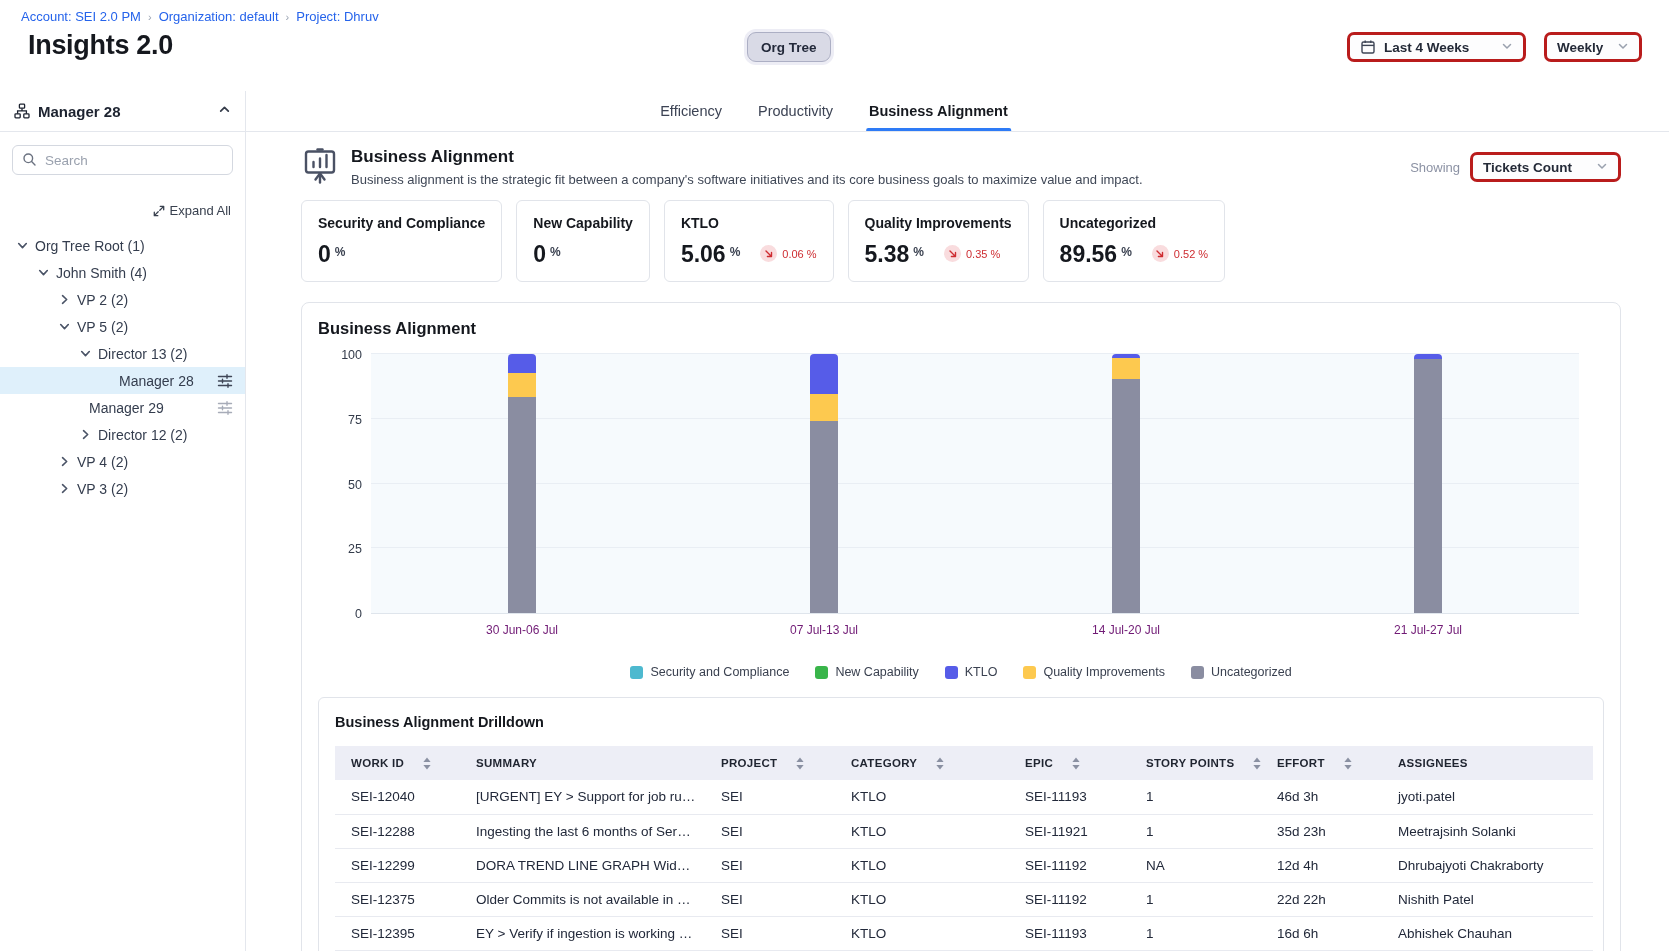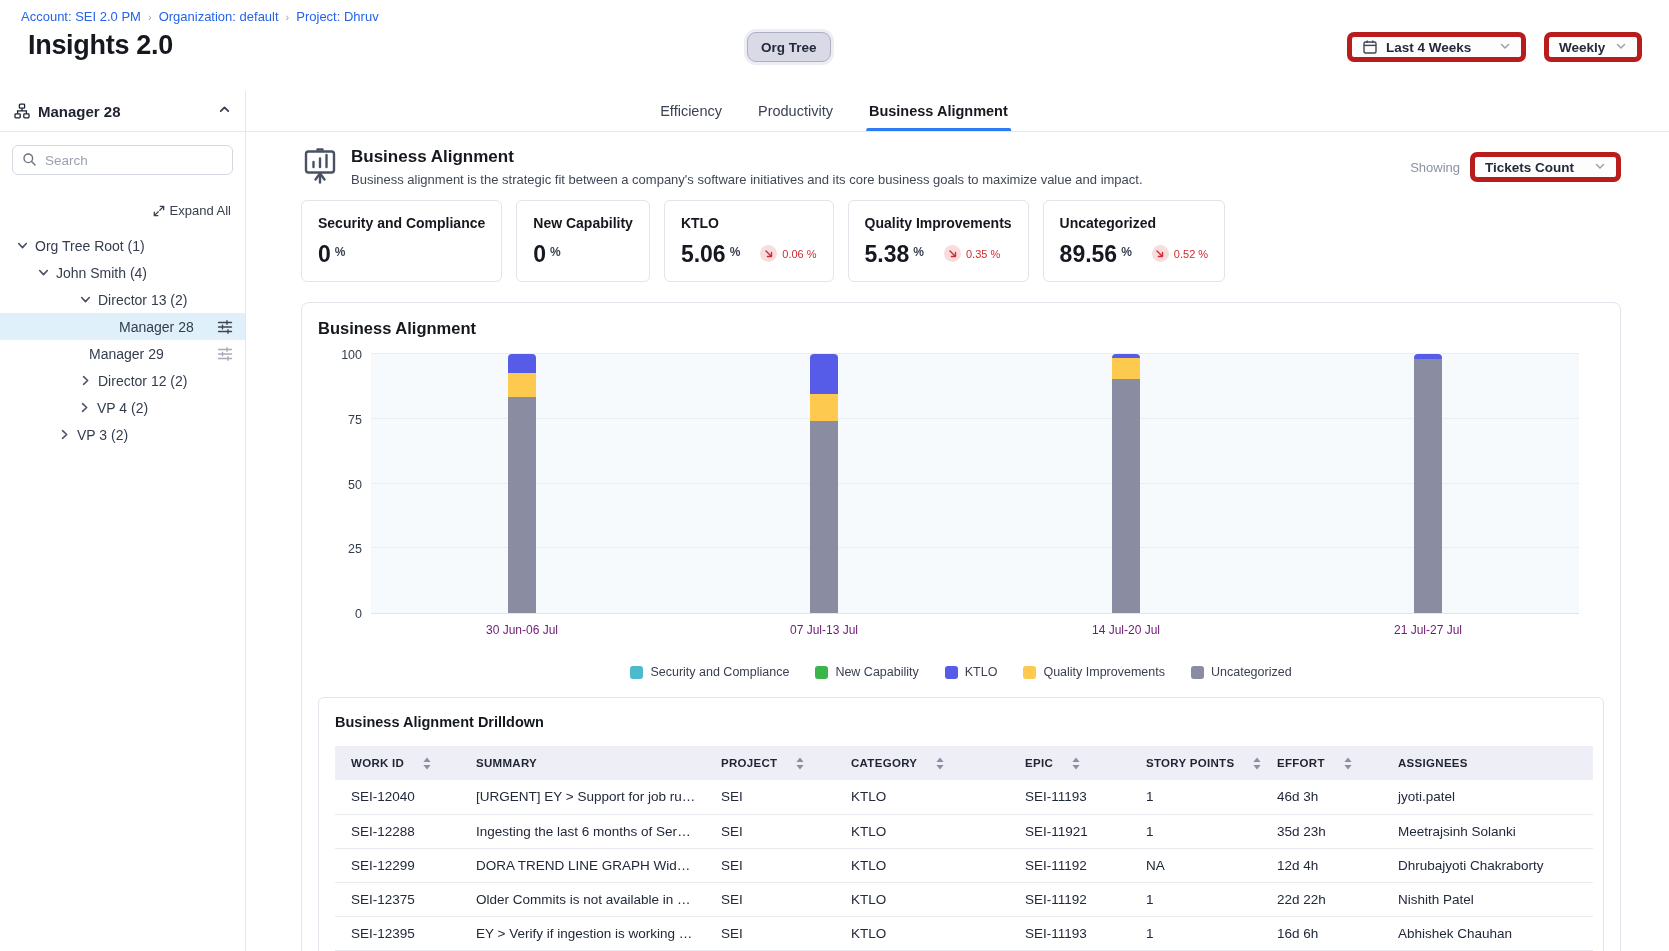--- a/index.html
+++ b/index.html
@@ -10,21 +10,21 @@
   .top-header { height:91px; }
   .breadcrumb { padding:9px 0 0 21px; font-size:13px; display:flex; align-items:center; gap:7px; }
   .breadcrumb a { color:#2563eb; text-decoration:none; font-weight:500; cursor:pointer; }
   .crumb-sep { color:#9aa3b2; font-size:11px; }
   .title-row { position:relative; height:56px; }
   .page-title { position:absolute; left:28px; top:6px; font-size:27px; font-weight:700; letter-spacing:-0.3px; color:#15181e; }
   .orgtree-btn { position:absolute; left:747px; top:8px; height:30px; padding:0 13px;
     background:#d9dae6; border:1px solid #acafc4; border-radius:9px;
     box-shadow:0 0 0 3px #ededf5; font-size:13.5px; font-weight:700; color:#23293a; cursor:pointer; }
   .hdr-selects { position:absolute; right:27px; top:8px; display:flex; gap:18px; }
-  .select-box { height:30px; background:#fdfdfe; border:5px solid #b91c1c; border-radius:7px;
+  .select-box { height:30px; background:#fdfdfe; border:3px solid #b91c1c; border-radius:7px;
     display:flex; align-items:center; padding:0 10px; gap:8px; font-size:13.5px; font-weight:600; color:#242a38; cursor:pointer; }
   .select-box .chev { margin-left:auto; }
   .sel-range { width:179px; }
   .sel-gran { width:98px; }
 
   
   .content { display:flex; height:860px; }
   .sidebar { width:246px; border-right:1px solid #e4e7ed; display:flex; flex-direction:column; }
   .main { flex:1; display:flex; flex-direction:column; overflow:hidden; }
 
@@ -193,20 +193,36 @@
           <span class="tlabel">Org Tree Root (1)</span>
         </div>
         <div class="tree-row" style="padding-left: 35px;">
           <span class="tchev">
             <svg width="13" height="13" viewBox="0 0 12 12" fill="none" style="transform: rotate(90deg);">
               <path d="M4.2 2.5L8 6l-3.8 3.5" stroke="#4a5366" stroke-width="1.5" stroke-linecap="round" stroke-linejoin="round"></path>
             </svg>
           </span>
           <span class="tlabel">John Smith (4)</span>
         </div>
+        <div class="tree-row" style="padding-left: 56px;">
+          <span class="tchev">
+            <svg width="13" height="13" viewBox="0 0 12 12" fill="none">
+              <path d="M4.2 2.5L8 6l-3.8 3.5" stroke="#4a5366" stroke-width="1.5" stroke-linecap="round" stroke-linejoin="round"></path>
+            </svg>
+          </span>
+          <span class="tlabel">VP 2 (2)</span>
+        </div>
+        <div class="tree-row" style="padding-left: 56px;">
+          <span class="tchev">
+            <svg width="13" height="13" viewBox="0 0 12 12" fill="none" style="transform: rotate(90deg);">
+              <path d="M4.2 2.5L8 6l-3.8 3.5" stroke="#4a5366" stroke-width="1.5" stroke-linecap="round" stroke-linejoin="round"></path>
+            </svg>
+          </span>
+          <span class="tlabel">VP 5 (2)</span>
+        </div>
         <div class="tree-row" style="padding-left: 77px;">
           <span class="tchev">
             <svg width="13" height="13" viewBox="0 0 12 12" fill="none" style="transform: rotate(90deg);">
               <path d="M4.2 2.5L8 6l-3.8 3.5" stroke="#4a5366" stroke-width="1.5" stroke-linecap="round" stroke-linejoin="round"></path>
             </svg>
           </span>
           <span class="tlabel">Director 13 (2)</span>
         </div>
         <div class="tree-row selected" style="padding-left: 98px;">
           <span class="tchev"></span>
@@ -229,21 +245,21 @@
           </span>
         </div>
         <div class="tree-row" style="padding-left: 77px;">
           <span class="tchev">
             <svg width="13" height="13" viewBox="0 0 12 12" fill="none">
               <path d="M4.2 2.5L8 6l-3.8 3.5" stroke="#4a5366" stroke-width="1.5" stroke-linecap="round" stroke-linejoin="round"></path>
             </svg>
           </span>
           <span class="tlabel">Director 12 (2)</span>
         </div>
-        <div class="tree-row" style="padding-left: 76px;">
+        <div class="tree-row" style="padding-left: 56px;">
           <span class="tchev">
             <svg width="13" height="13" viewBox="0 0 12 12" fill="none">
               <path d="M4.2 2.5L8 6l-3.8 3.5" stroke="#4a5366" stroke-width="1.5" stroke-linecap="round" stroke-linejoin="round"></path>
             </svg>
           </span>
           <span class="tlabel">VP 4 (2)</span>
         </div>
         <div class="tree-row" style="padding-left: 56px;">
           <span class="tchev">
             <svg width="13" height="13" viewBox="0 0 12 12" fill="none">

